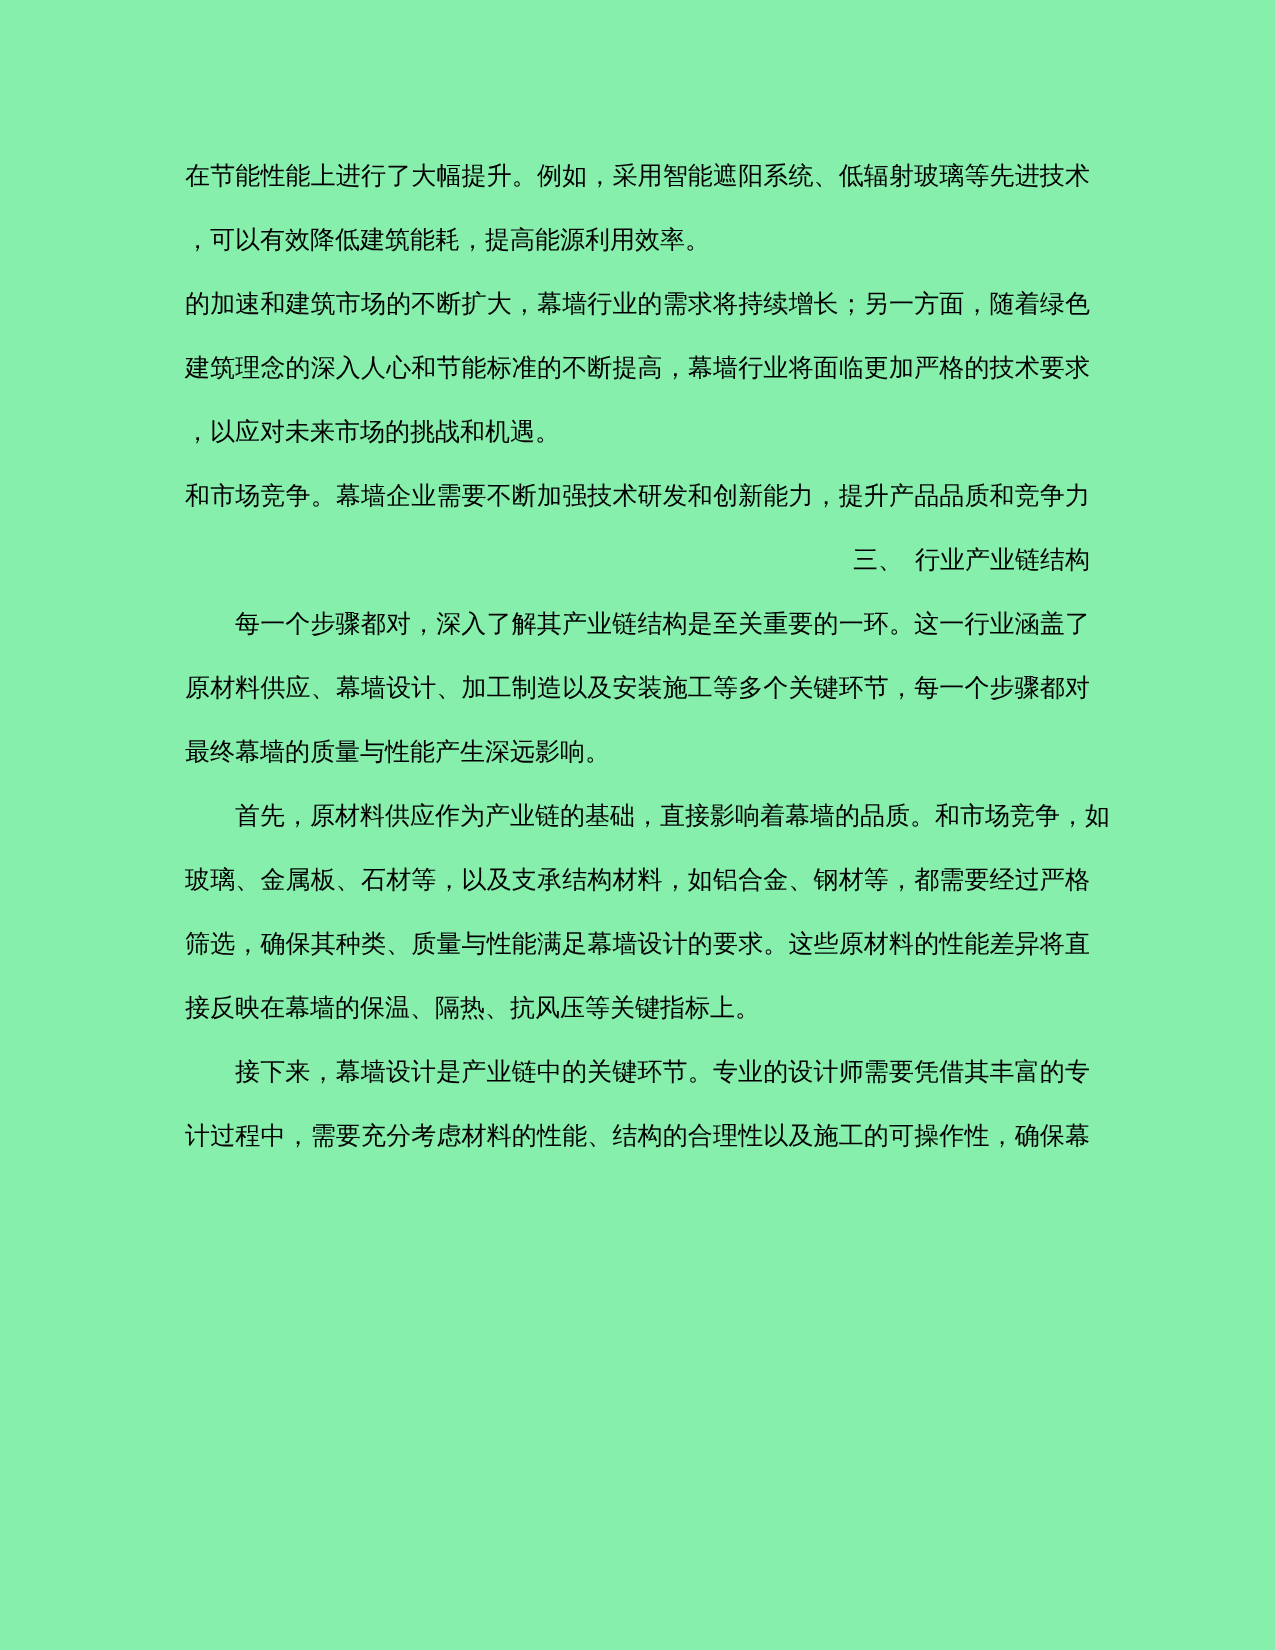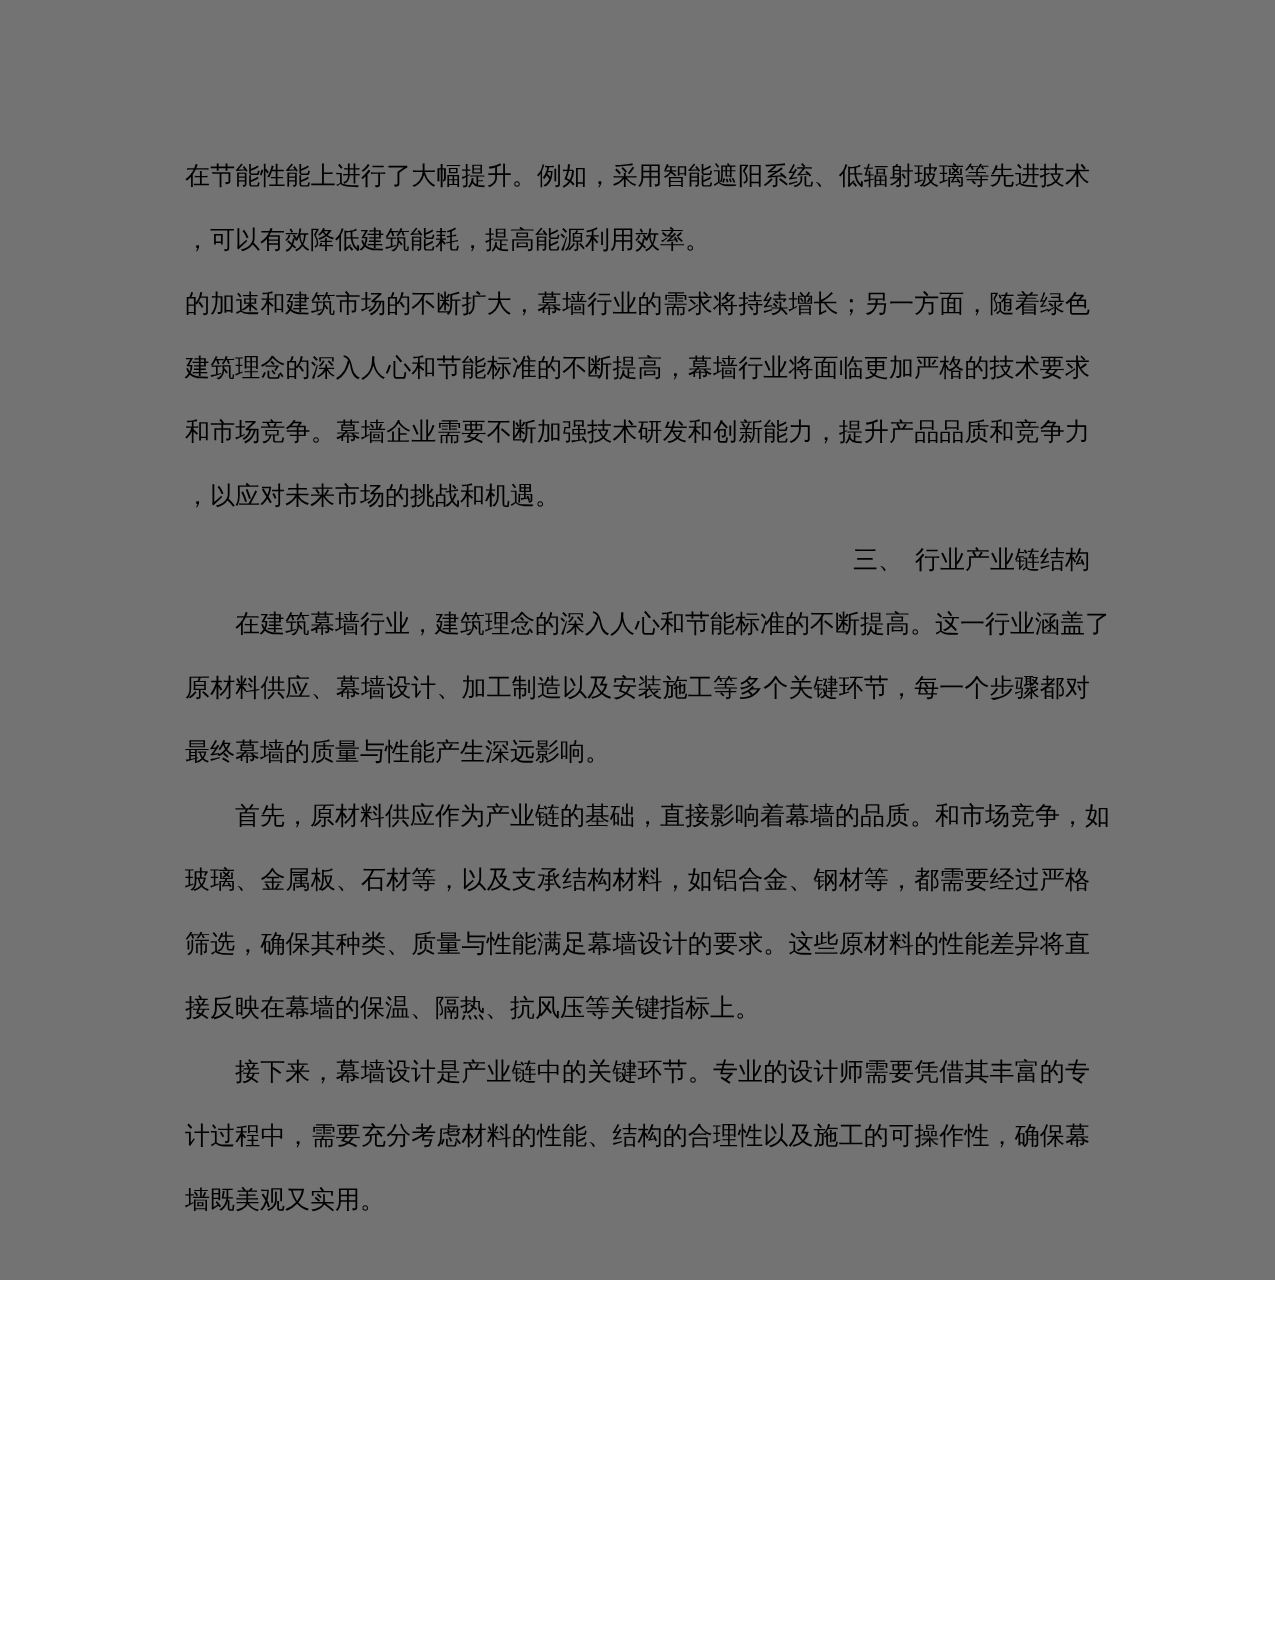--- a/index.html
+++ b/index.html
@@ -11,22 +11,22 @@
     width: 1275px;
     height: 1650px;
     position: relative;
     font-family: "Liberation Sans", "DejaVu Sans", sans-serif;
   }
   .page {
     position: absolute;
     left: 0;
     top: 0;
     width: 1275px;
-    height: 1280px;
-    background: #737373;
+    height: 1650px;
+    background: #86efac;
     overflow: hidden;
   }
   .textblock {
     position: absolute;
     left: 185px;
     top: 143px;
     width: 905px;
     color: #000000;
     font-size: 25px;
     font-weight: 400;
@@ -57,34 +57,33 @@
 <body>
 
 <div class="page">
   <div class="textblock">
 
     <div class="line justify">在节能性能上进行了大幅提升。例如，采用智能遮阳系统、低辐射玻璃等先进技术</div>
     <div class="line">，可以有效降低建筑能耗，提高能源利用效率。</div>
 
     <div class="line justify">的加速和建筑市场的不断扩大，幕墙行业的需求将持续增长；另一方面，随着绿色</div>
     <div class="line justify">建筑理念的深入人心和节能标准的不断提高，幕墙行业将面临更加严格的技术要求</div>
+    <div class="line">，以应对未来市场的挑战和机遇。</div>
     <div class="line justify">和市场竞争。幕墙企业需要不断加强技术研发和创新能力，提升产品品质和竞争力</div>
-    <div class="line">，以应对未来市场的挑战和机遇。</div>
 
     <div class="line heading">
       <span>三、</span><span class="ht">行业产业链结构</span>
     </div>
 
-    <div class="line justify indent">在建筑幕墙行业，建筑理念的深入人心和节能标准的不断提高。这一行业涵盖了</div>
+    <div class="line justify indent">每一个步骤都对，深入了解其产业链结构是至关重要的一环。这一行业涵盖了</div>
     <div class="line justify">原材料供应、幕墙设计、加工制造以及安装施工等多个关键环节，每一个步骤都对</div>
     <div class="line">最终幕墙的质量与性能产生深远影响。</div>
 
     <div class="line justify indent">首先，原材料供应作为产业链的基础，直接影响着幕墙的品质。和市场竞争，如</div>
     <div class="line justify">玻璃、金属板、石材等，以及支承结构材料，如铝合金、钢材等，都需要经过严格</div>
     <div class="line justify">筛选，确保其种类、质量与性能满足幕墙设计的要求。这些原材料的性能差异将直</div>
     <div class="line">接反映在幕墙的保温、隔热、抗风压等关键指标上。</div>
 
     <div class="line justify indent">接下来，幕墙设计是产业链中的关键环节。专业的设计师需要凭借其丰富的专</div>
     <div class="line justify">计过程中，需要充分考虑材料的性能、结构的合理性以及施工的可操作性，确保幕</div>
-    <div class="line">墙既美观又实用。</div>
 
   </div>
 </div>
 
 </body></html>

